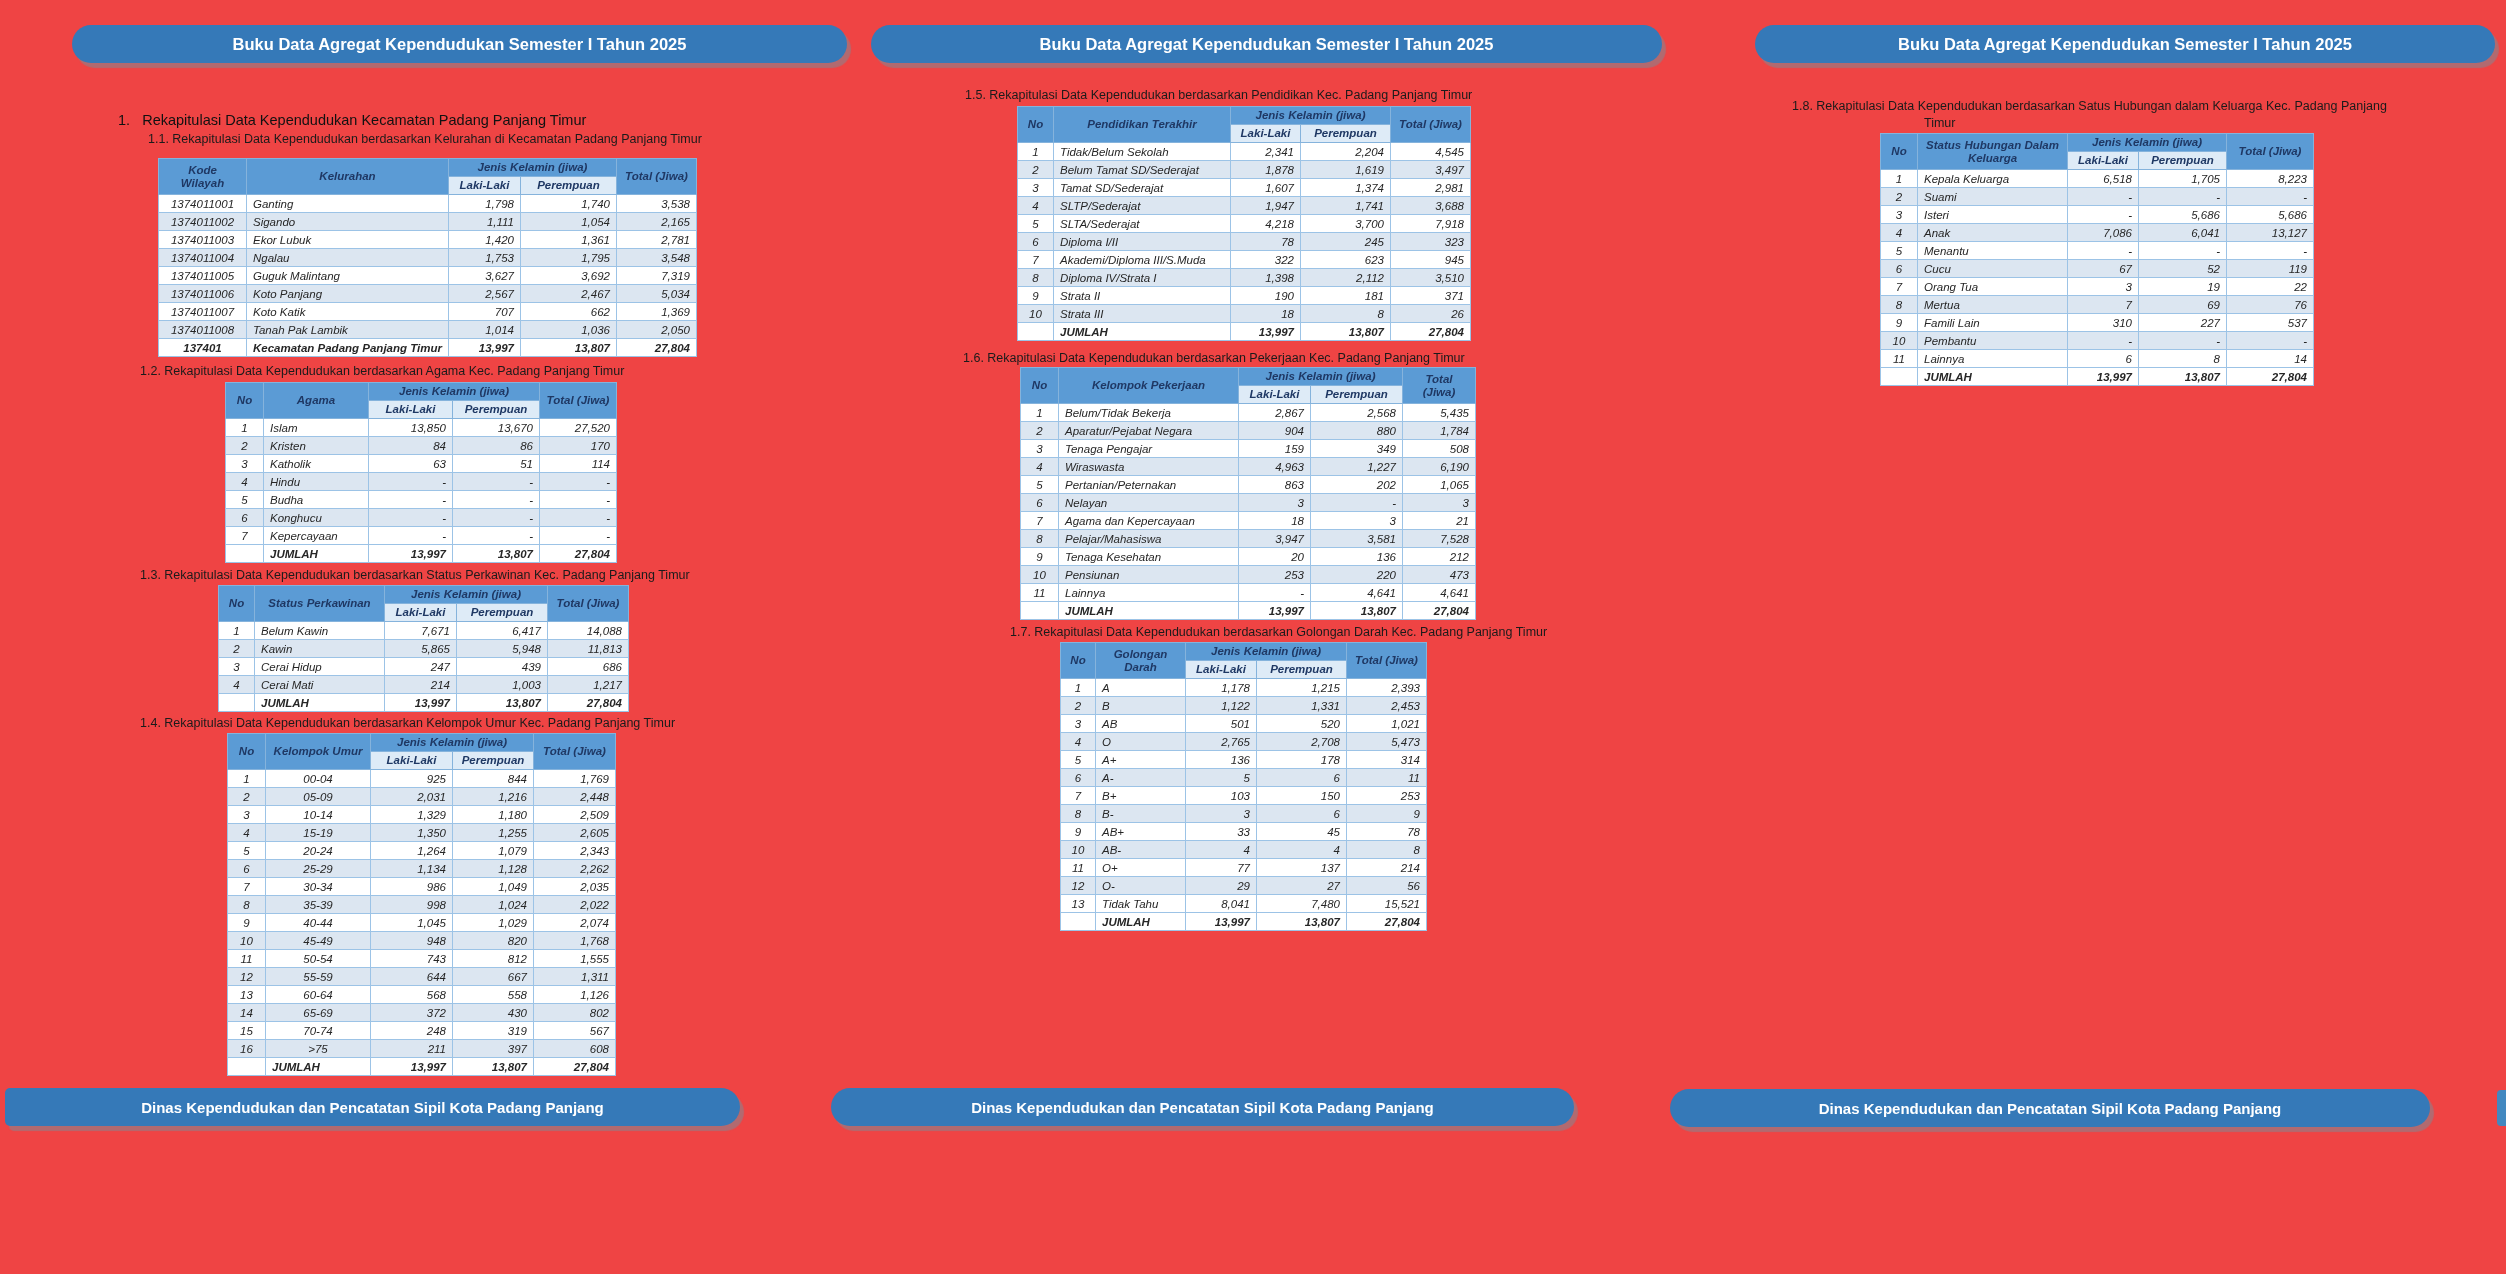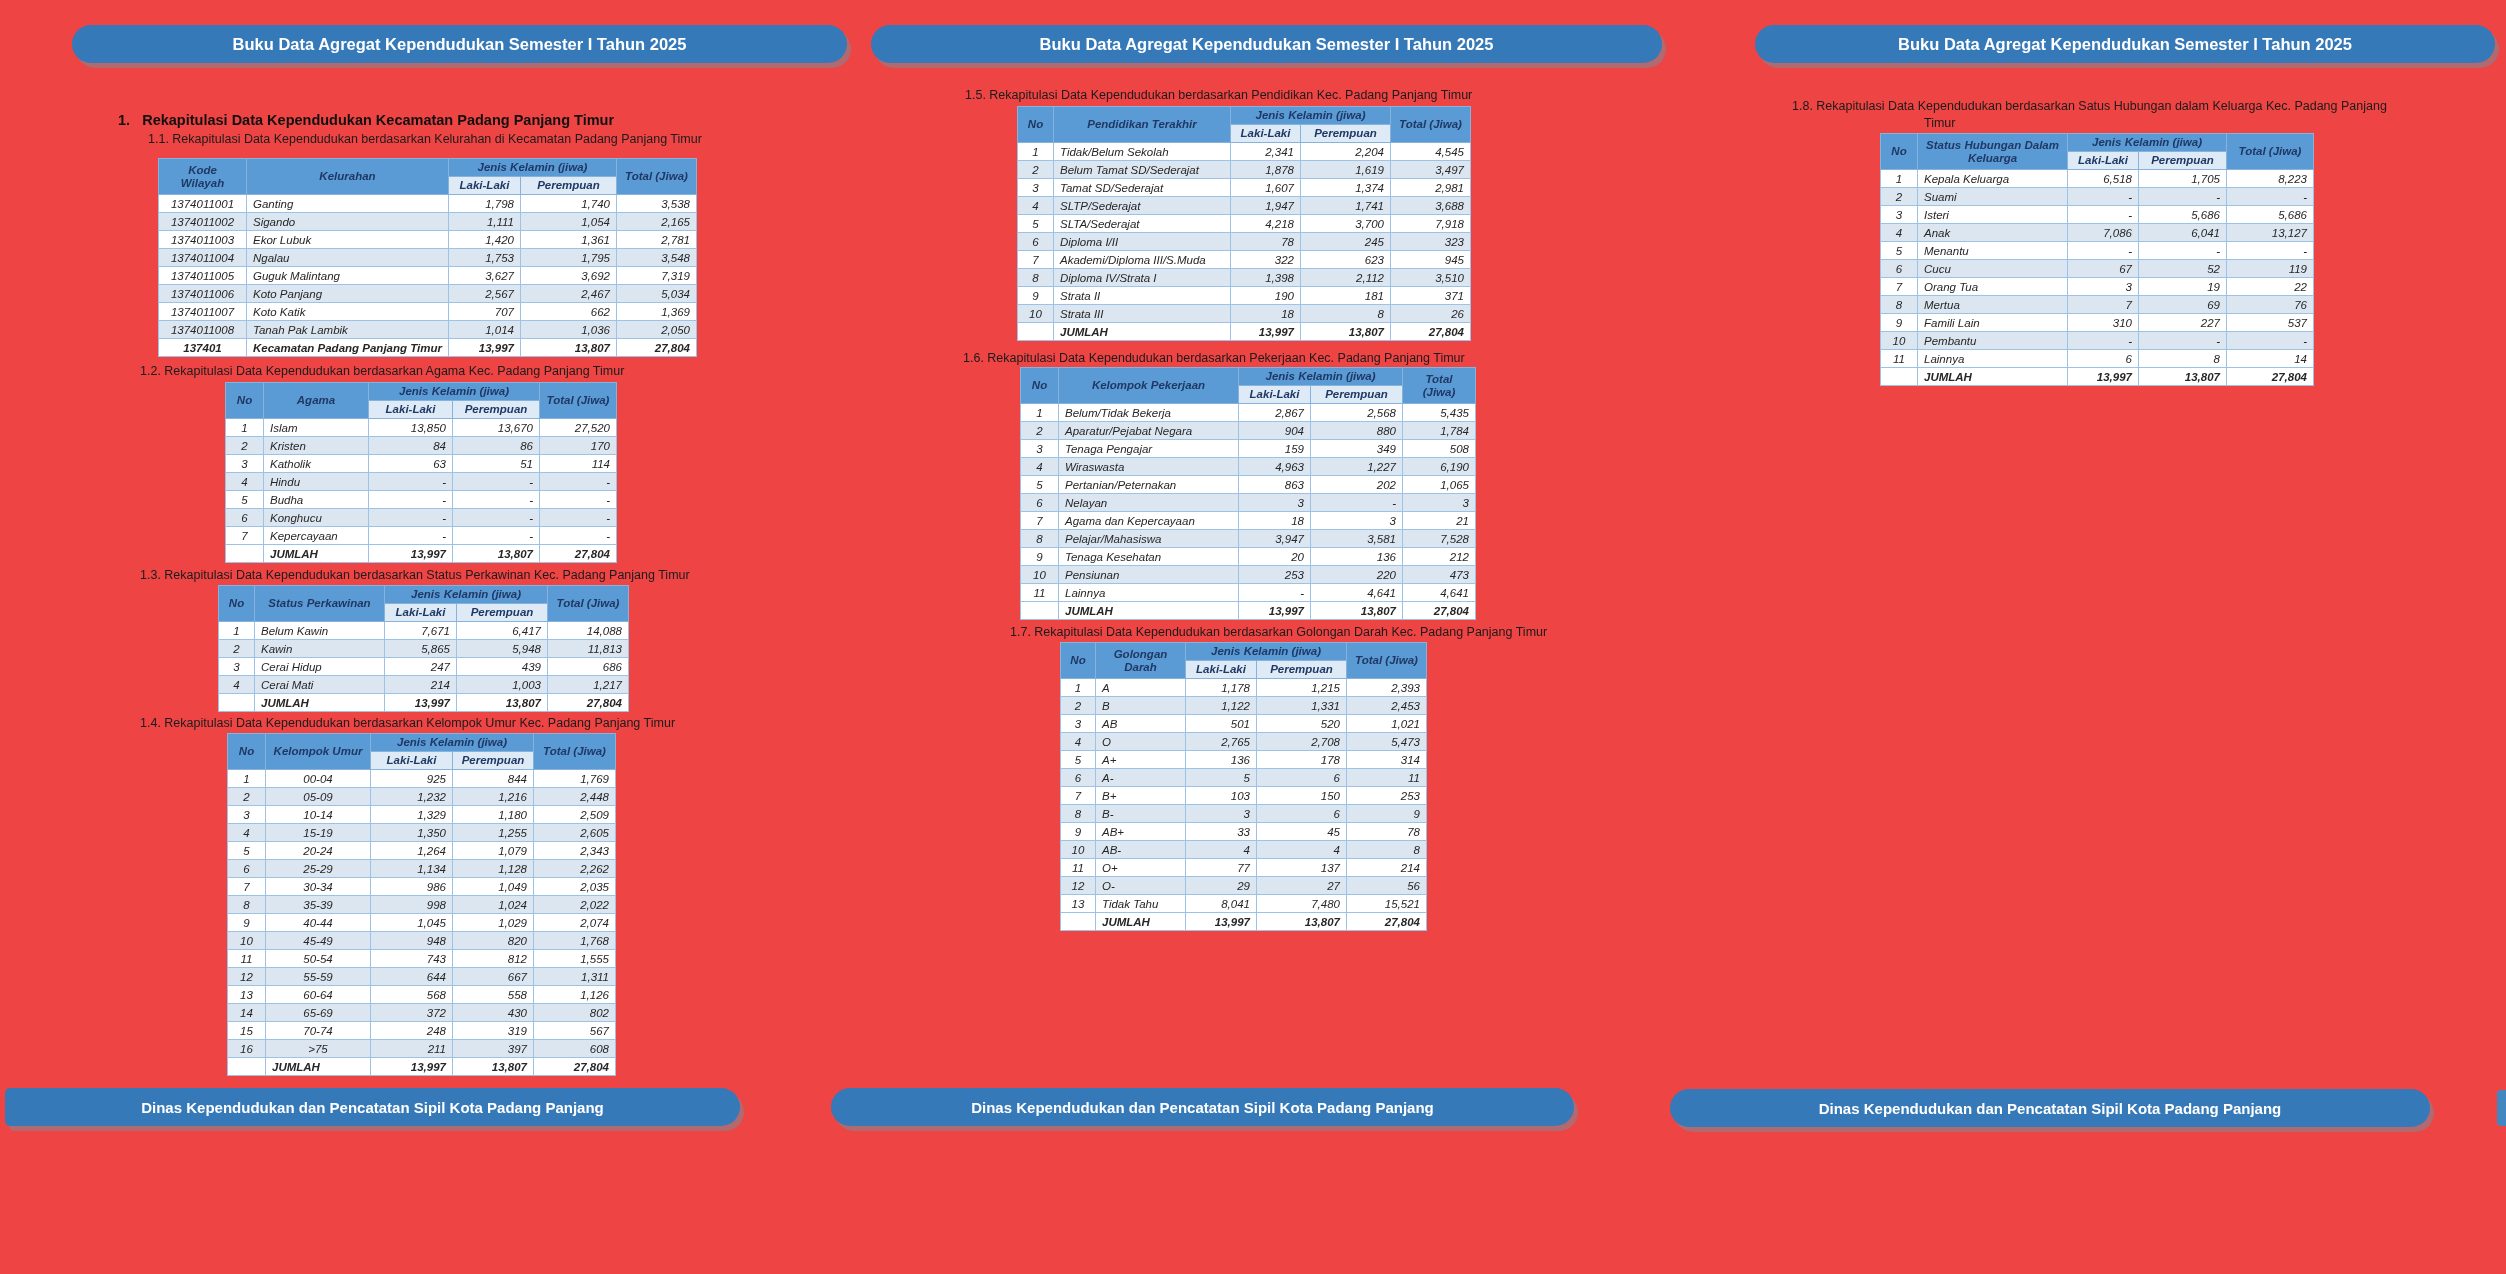--- a/index.html
+++ b/index.html
@@ -3,21 +3,21 @@
 <meta charset="utf-8">
 <title>Buku Data Agregat Kependudukan</title>
 <style>
   html,body{margin:0;padding:0;background:#ffffff;}
   .canvas{position:relative;width:2506px;height:1274px;background:#ef4444;
           font-family:"Liberation Sans",sans-serif;overflow:hidden;}
   .pill{position:absolute;height:38px;background:#3579b8;border-radius:19px;
         box-shadow:4px 5px 1px rgba(125,138,150,0.55);color:#ffffff;font-weight:bold;
         font-size:16.5px;display:flex;align-items:center;justify-content:center;white-space:nowrap;}
   .pill.flat-left{border-radius:5px 19px 19px 5px;}
-  .sec-head{position:absolute;font-size:14.5px;font-weight:bold;color:#111111;white-space:nowrap;}
+  .sec-head{position:absolute;font-size:14.5px;font-weight:normal;color:#111111;white-space:nowrap;}
   .sub-head{position:absolute;font-size:12.5px;color:#1b1b1b;white-space:nowrap;}
   .dtable{position:absolute;font-style:italic;}
   table{border-collapse:collapse;table-layout:fixed;}
   th,td{border:1px solid #9cc3e6;box-sizing:border-box;font-size:11.5px;color:#262626;
         padding:0 6px;height:18px;overflow:hidden;white-space:nowrap;}
   thead tr{height:15px;}
   thead th{background:#5b9bd5;color:#1f3864;font-weight:bold;border-color:#85b3dc;
            white-space:pre-line;line-height:1.05;}
   thead tr.sub th{background:#deebf7;}
   tr.odd td{background:#ffffff;}
@@ -308,21 +308,21 @@
           <tr class="odd">
             <td class="ctr">1</td>
             <td class="ctr">00-04</td>
             <td class="num">925</td>
             <td class="num">844</td>
             <td class="num">1,769</td>
           </tr>
           <tr class="even">
             <td class="ctr">2</td>
             <td class="ctr">05-09</td>
-            <td class="num">1,232</td>
+            <td class="num">2,031</td>
             <td class="num">1,216</td>
             <td class="num">2,448</td>
           </tr>
           <tr class="odd">
             <td class="ctr">3</td>
             <td class="ctr">10-14</td>
             <td class="num">1,329</td>
             <td class="num">1,180</td>
             <td class="num">2,509</td>
           </tr>

